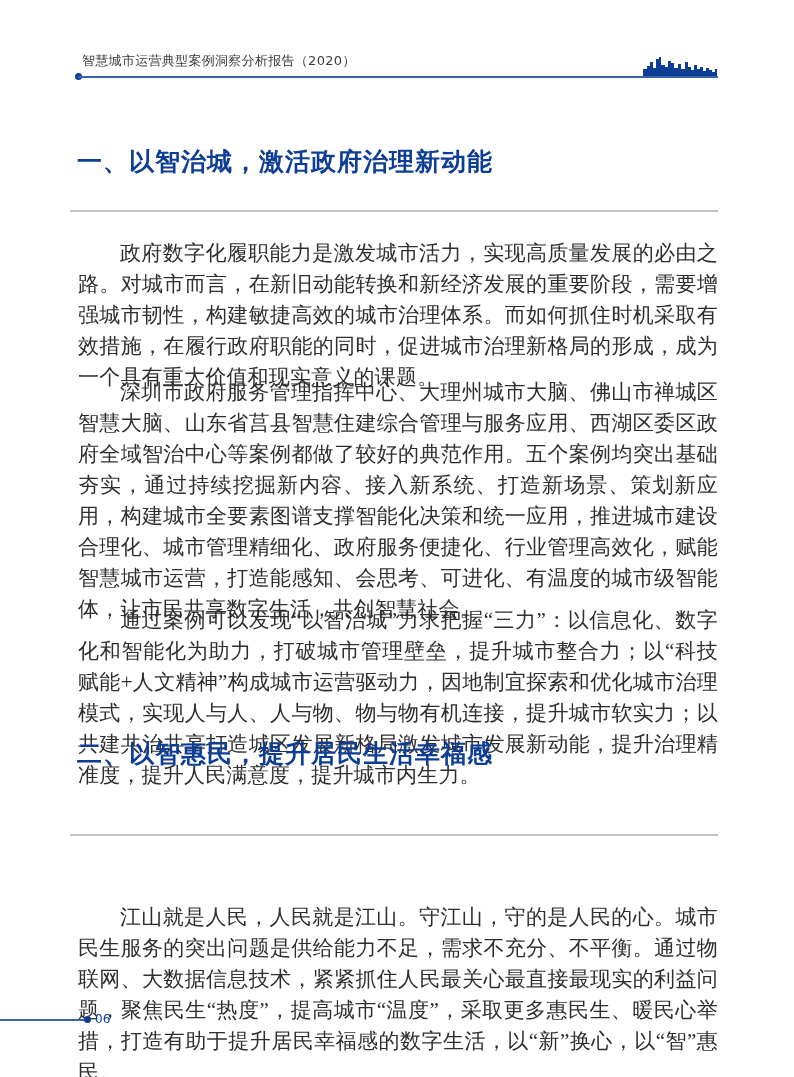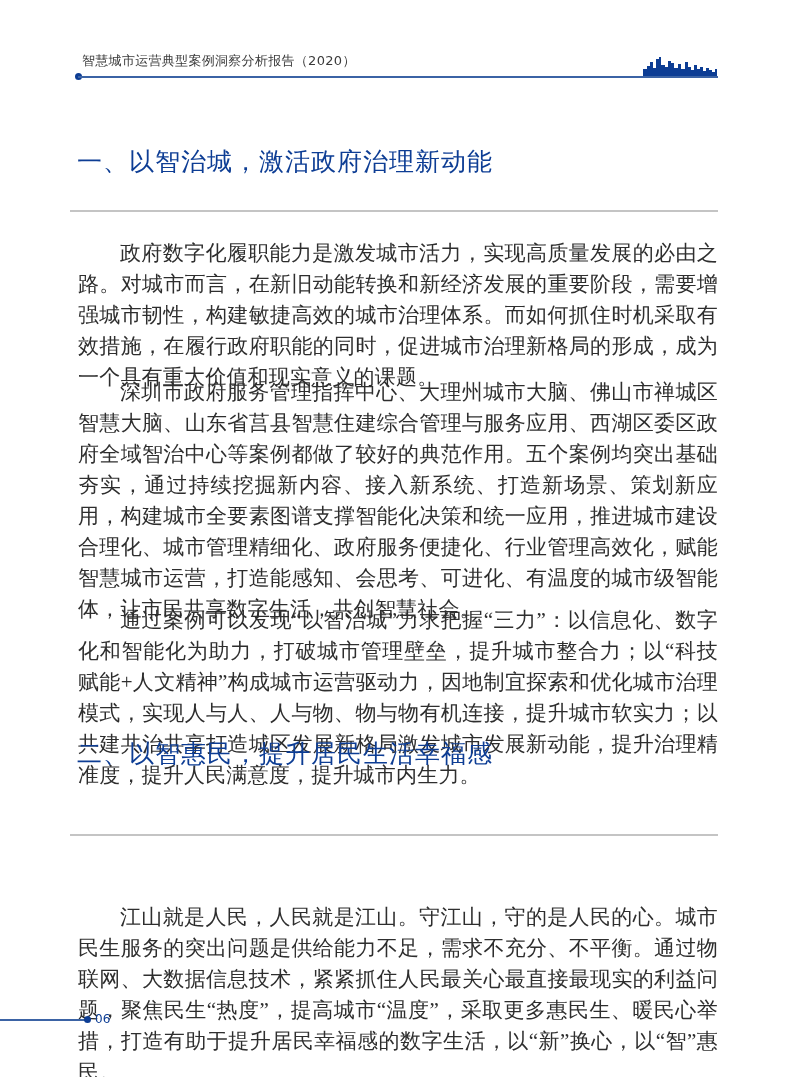--- a/index.html
+++ b/index.html
@@ -17,21 +17,21 @@
     position: absolute; left: 78px; top: 76px; width: 640px; height: 2px;
     background: #3b63a5;
   }
   .header-dot {
     position: absolute; left: 75px; top: 73px; width: 7px; height: 7px;
     border-radius: 50%; background: #0d3d94;
   }
   .skyline { position: absolute; left: 643px; top: 56px; width: 76px; height: 20px; }
   .section-title {
     position: absolute; left: 77px;
-    font-size: 25px; font-weight: normal; color: #0d3d94; letter-spacing: 1px;
+    font-size: 25px; font-weight: bold; color: #0d3d94; letter-spacing: 1px;
   }
   .section-rule {
     position: absolute; left: 70px; width: 648px; height: 2px;
     background: #c4c4c4;
   }
   .para {
     position: absolute; left: 78px; width: 640px;
     font-size: 21px; line-height: 31px; color: #2e2e2e;
     text-indent: 2em; text-align: justify; margin: 0;
     letter-spacing: 0.2px;

